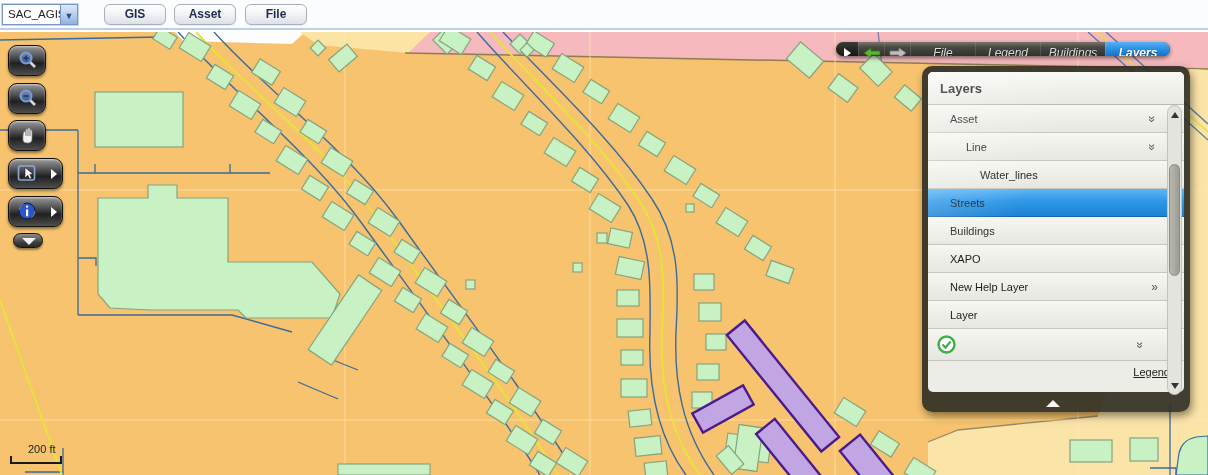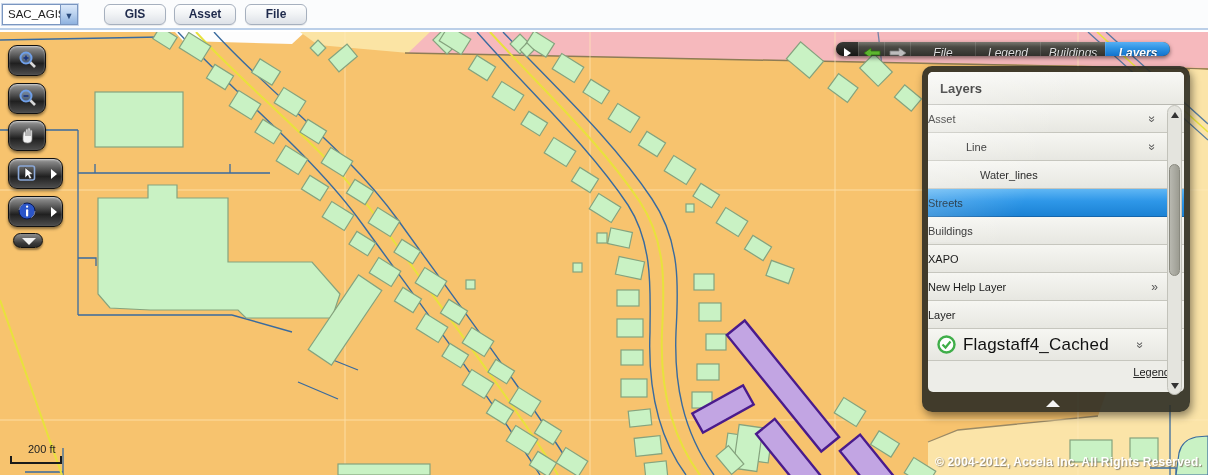--- a/index.html
+++ b/index.html
@@ -75,21 +75,21 @@
     background:#EDEDE8; border-radius:5px; overflow:hidden; }
   #panel-inner::after { content:""; position:absolute; left:-40px; top:-160px; width:300px; height:330px;
     background:linear-gradient(115deg, rgba(255,255,255,.55) 0%, rgba(255,255,255,0) 60%);
     transform:rotate(0deg); pointer-events:none; }
   .p-header { height:33px; line-height:33px; padding-left:12px; font-size:13px; font-weight:bold;
     color:#1A1A1A; background:linear-gradient(180deg,#F8F8F5,#E9E9E3);
     border-bottom:1px solid #B9B9B2; }
   .p-row { position:relative; height:28px; line-height:28px; font-size:11px; color:#1C1C1C;
     background:linear-gradient(180deg,#F6F6F2,#E7E7E1); border-bottom:1px solid #C6C6BE;
     cursor:pointer; }
-  .p-row .lbl { display:block; }
+  .p-row .lbl { padding-left:22px; display:block; }
   .p-row.ind1 .lbl { padding-left:38px; }
   .p-row.ind2 .lbl { padding-left:52px; }
   .p-row.selected { background:linear-gradient(180deg,#5FB6F4 0%,#2E97E8 45%,#1B82D4 100%);
     border-bottom:1px solid #1566AC; color:#0A2030; }
   .chev { position:absolute; right:26px; top:0; color:#555; font-size:12px; line-height:28px; }
   .chev.down { display:inline-block; transform:rotate(90deg); transform-origin:center; right:28px; }
   .p-basemap { position:relative; height:32px; display:flex; align-items:center; gap:7px;
     padding-left:9px; background:linear-gradient(180deg,#F6F6F2,#E7E7E1);
     border-bottom:1px solid #C6C6BE; cursor:pointer; }
   .p-basemap .bm-label { font-size:17px; color:#111; letter-spacing:.2px; }
@@ -481,21 +481,20 @@
       <rect x="9" y="8.2" width="2.2" height="7.4" rx="1" fill="#fff"></rect>
     </svg>
     <span class="flyout"></span>
   </div>
   <div id="tool-collapse">
     <span class="tri"></span>
   </div>
 
   <div id="scale-label">200 ft</div>
   <div id="scale-bar"></div>
-  <div id="copyright">© 2004-2012, Accela Inc. All Rights Reserved.</div>
 
   <div id="tabbar">
     <div class="tb-cap">
       <span class="tri"></span>
     </div>
     <div class="tb-arrow">
       <svg width="18" height="12">
         <path d="M17,4 L8,4 L8,1 L1,6 L8,11 L8,8 L17,8 Z" fill="#5CB52E" stroke="#2E6E14" stroke-width="0.8"></path>
       </svg>
     </div>
@@ -540,21 +539,20 @@
       </div>
       <div class="p-row">
         <span class="lbl">Layer</span>
       </div>
 
       <div class="p-basemap">
         <svg width="19" height="19">
           <circle cx="9.5" cy="9.5" r="8" fill="#FFFFFF" stroke="#3FAE49" stroke-width="2.4"></circle>
           <path d="M5.5,9.5 L8.5,12.5 L13.5,6.5" fill="none" stroke="#3FAE49" stroke-width="2.2"></path>
         </svg>
-        <span class="bm-label">Flagstaff4_Cached</span>
         <span class="chev down">»</span>
       </div>
 
       <div class="p-footer">
         <a>Legend</a>
       </div>
     </div>
 
     <div id="pscroll">
       <div class="sb-btn" id="sb-up">

